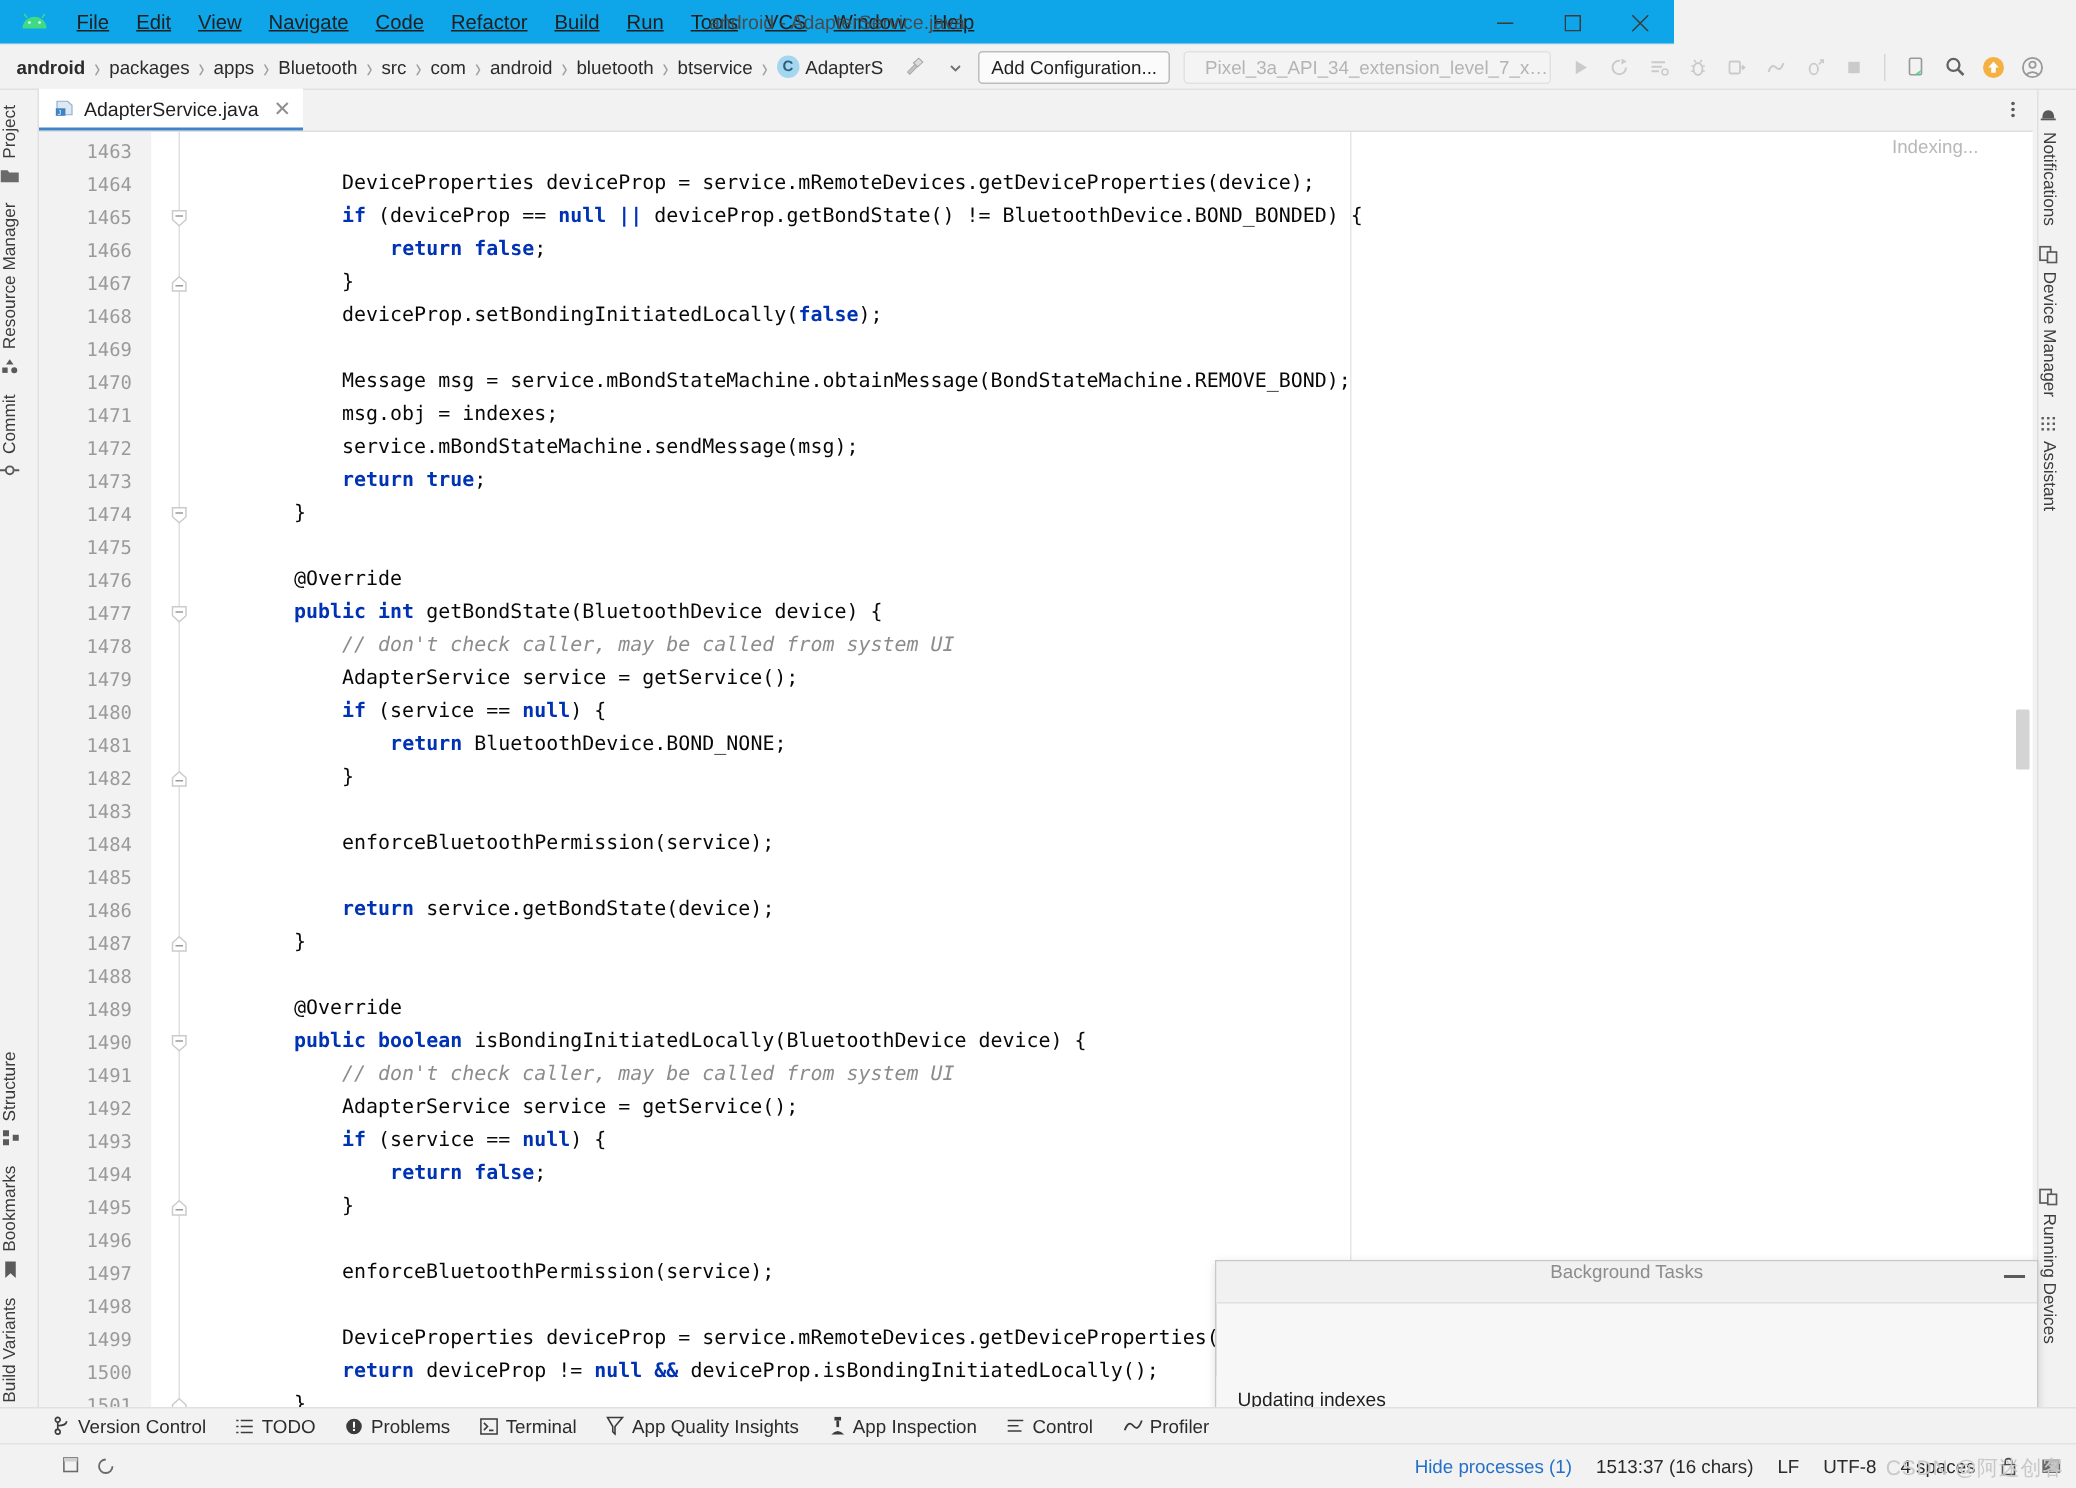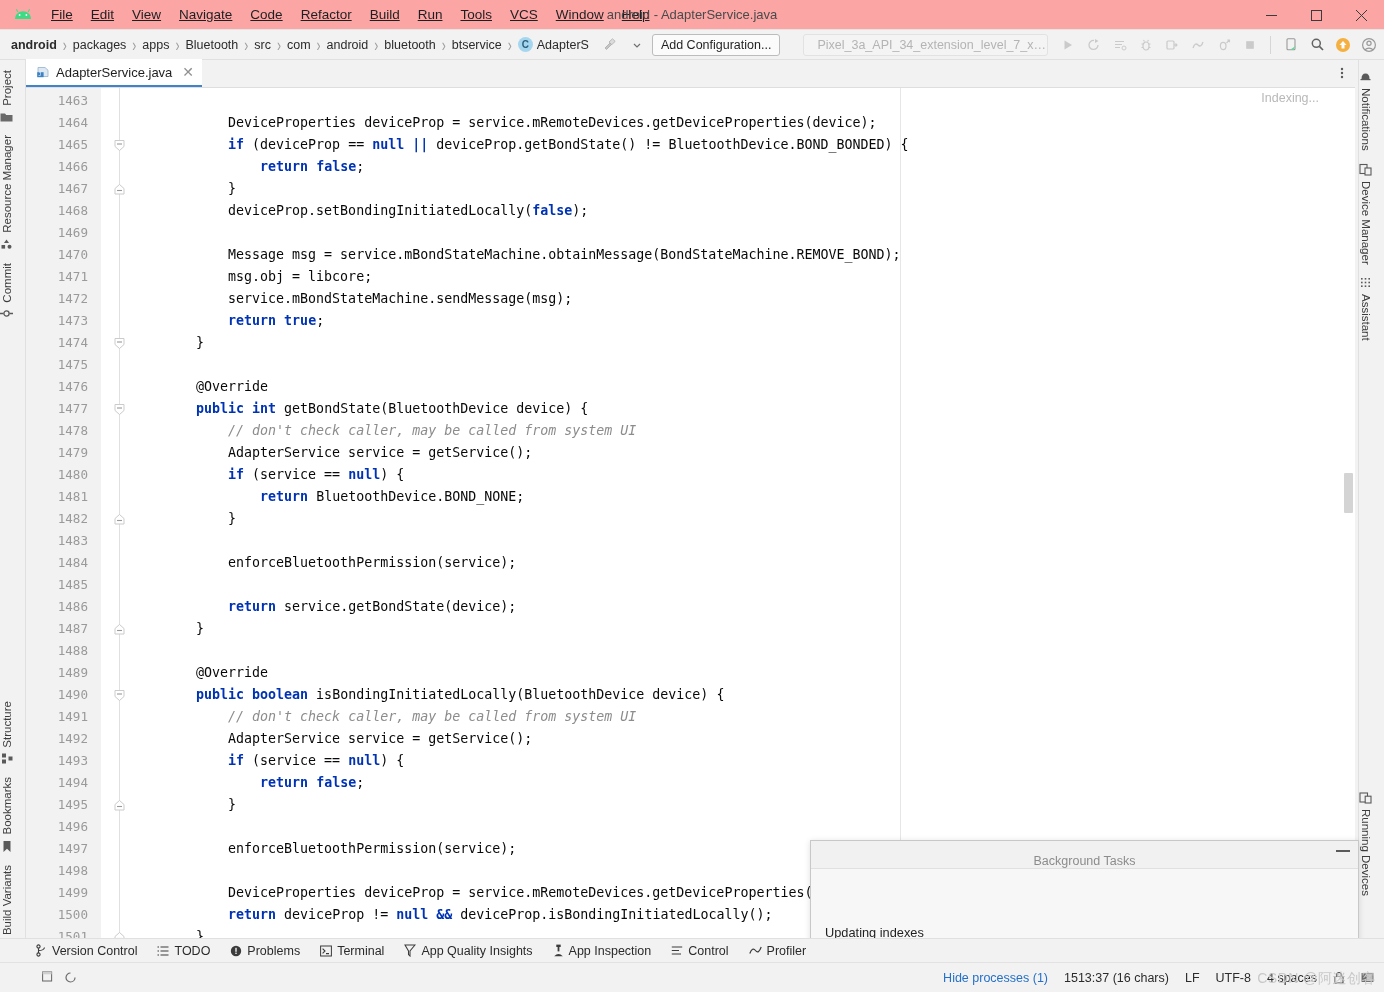--- a/index.html
+++ b/index.html
@@ -12,22 +12,22 @@
     -webkit-font-smoothing: antialiased;
   }
   #app {
     position: relative;
     width: 1384px; height: 992px;
     background: #f2f2f2;
   }
 
   
   .titlebar {
-    position: absolute; top: 0; left: 0; width: 1384px; height: 30px;
-    background: #fca5a5;
+    position: absolute; top: 0; left: 0; width: 1116px; height: 30px;
+    background: #0ea5e9;
     border-bottom: 1px solid #e4e4e4;
     display: flex; align-items: center;
   }
   .app-icon {
     width: 26px; height: 22px; margin-left: 10px;
     display: flex; align-items: center; justify-content: center;
   }
   .menubar { display: flex; align-items: center; margin-left: 6px; }
   .menu-item {
     font-size: 13.5px; color: #1f1f1f; padding: 3px 9px;
@@ -71,21 +71,21 @@
   }
   .cfg-btn {
     height: 22px; border: 1px solid #bcbcbc; background: #fbfbfb;
     border-radius: 3px; font-size: 12.5px; color: #1f1f1f;
     display: flex; align-items: center; padding: 0 8px; white-space: nowrap;
   }
   .device-btn {
     height: 22px; border: 1px solid #e2e2e2; background: #f4f4f4;
     border-radius: 3px; font-size: 12.5px; color: #b4b4b4;
     display: flex; align-items: center; gap: 5px; padding: 0 8px;
-    margin-left: 20px; white-space: nowrap; max-width: 245px; overflow: hidden;
+    margin-left: 6px; white-space: nowrap; max-width: 245px; overflow: hidden;
   }
   .tool-icons { display: flex; align-items: center; gap: 2px; margin-left: 8px; }
   .ticon {
     width: 24px; height: 24px; display: flex; align-items: center; justify-content: center;
     opacity: .45;
   }
   .ticon.enabled { opacity: .85; }
 
   
   .stripe {
@@ -178,21 +178,21 @@
   }
 
   
   .bgtasks {
     position: absolute; left: 810px; top: 840px; width: 549px; height: 105px;
     background: #f7f7f7; border: 1px solid #c8c8c8;
     box-shadow: 0 1px 6px rgba(0,0,0,.13);
   }
   .bgt-head {
     height: 28px; background: #f1f1f1; border-bottom: 1px solid #e0e0e0;
-    display: flex; align-items: flex-end; justify-content: center; position: relative;
+    display: flex; align-items: flex-start; justify-content: center; position: relative;
   }
   .bgt-title { font-size: 12.5px; color: #8c8c8c; }
   .bgt-min {
     position: absolute; right: 8px; top: 9px; width: 14px; height: 2px; background: #5a5a5a;
   }
   .bgt-body { padding: 8px 14px 0 14px; position: relative; background:#f7f7f7; height:76px;margin-top:48px; }
   .bgt-task { font-size: 12.8px; color: #1f1f1f; margin-bottom: 5px; }
   .pbar-row { display: flex; align-items: center; gap: 10px; }
   .pbar {
     flex: 1; height: 5px; background: #bdbdbd; border-radius: 2px; overflow: hidden;
@@ -606,21 +606,21 @@
     <div class="margin-guide"></div>
     <div class="code-surface" id="code-surface">
         <div class="cline" style="top: 2px;"><span class="lno">1463</span><span class="ctext"></span></div>
         <div class="cline" style="top: 24px;"><span class="lno">1464</span><span class="ctext"><span class="op">        DeviceProperties deviceProp = service.mRemoteDevices.getDeviceProperties(device);</span></span></div>
         <div class="cline" style="top: 46px;"><span class="lno">1465</span><span class="ctext"><span class="op">        </span><span class="k">if</span><span class="op"> (deviceProp == </span><span class="k">null</span><span class="op"> </span><span class="k">||</span><span class="op"> deviceProp.getBondState() != BluetoothDevice.BOND_BONDED) {</span></span></div>
         <div class="cline" style="top: 68px;"><span class="lno">1466</span><span class="ctext"><span class="op">            </span><span class="k">return</span><span class="op"> </span><span class="k">false</span><span class="op">;</span></span></div>
         <div class="cline" style="top: 90px;"><span class="lno">1467</span><span class="ctext"><span class="op">        }</span></span></div>
         <div class="cline" style="top: 112px;"><span class="lno">1468</span><span class="ctext"><span class="op">        deviceProp.setBondingInitiatedLocally(</span><span class="k">false</span><span class="op">);</span></span></div>
         <div class="cline" style="top: 134px;"><span class="lno">1469</span><span class="ctext"></span></div>
         <div class="cline" style="top: 156px;"><span class="lno">1470</span><span class="ctext"><span class="op">        Message msg = service.mBondStateMachine.obtainMessage(BondStateMachine.REMOVE_BOND);</span></span></div>
-        <div class="cline" style="top: 178px;"><span class="lno">1471</span><span class="ctext"><span class="op">        msg.obj = libcore;</span></span></div>
+        <div class="cline" style="top: 178px;"><span class="lno">1471</span><span class="ctext"><span class="op">        msg.obj = indexes;</span></span></div>
         <div class="cline" style="top: 200px;"><span class="lno">1472</span><span class="ctext"><span class="op">        service.mBondStateMachine.sendMessage(msg);</span></span></div>
         <div class="cline" style="top: 222px;"><span class="lno">1473</span><span class="ctext"><span class="op">        </span><span class="k">return</span><span class="op"> </span><span class="k">true</span><span class="op">;</span></span></div>
         <div class="cline" style="top: 244px;"><span class="lno">1474</span><span class="ctext"><span class="op">    }</span></span></div>
         <div class="cline" style="top: 266px;"><span class="lno">1475</span><span class="ctext"></span></div>
         <div class="cline" style="top: 288px;"><span class="lno">1476</span><span class="ctext"><span class="op">    @Override</span></span></div>
         <div class="cline" style="top: 310px;"><span class="lno">1477</span><span class="ctext"><span class="op">    </span><span class="k">public int</span><span class="op"> getBondState(BluetoothDevice device) {</span></span></div>
         <div class="cline" style="top: 332px;"><span class="lno">1478</span><span class="ctext"><span class="op">        </span><span class="cm">// don't check caller, may be called from system UI</span></span></div>
         <div class="cline" style="top: 354px;"><span class="lno">1479</span><span class="ctext"><span class="op">        AdapterService service = getService();</span></span></div>
         <div class="cline" style="top: 376px;"><span class="lno">1480</span><span class="ctext"><span class="op">        </span><span class="k">if</span><span class="op"> (service == </span><span class="k">null</span><span class="op">) {</span></span></div>
         <div class="cline" style="top: 398px;"><span class="lno">1481</span><span class="ctext"><span class="op">            </span><span class="k">return</span><span class="op"> BluetoothDevice.BOND_NONE;</span></span></div>

